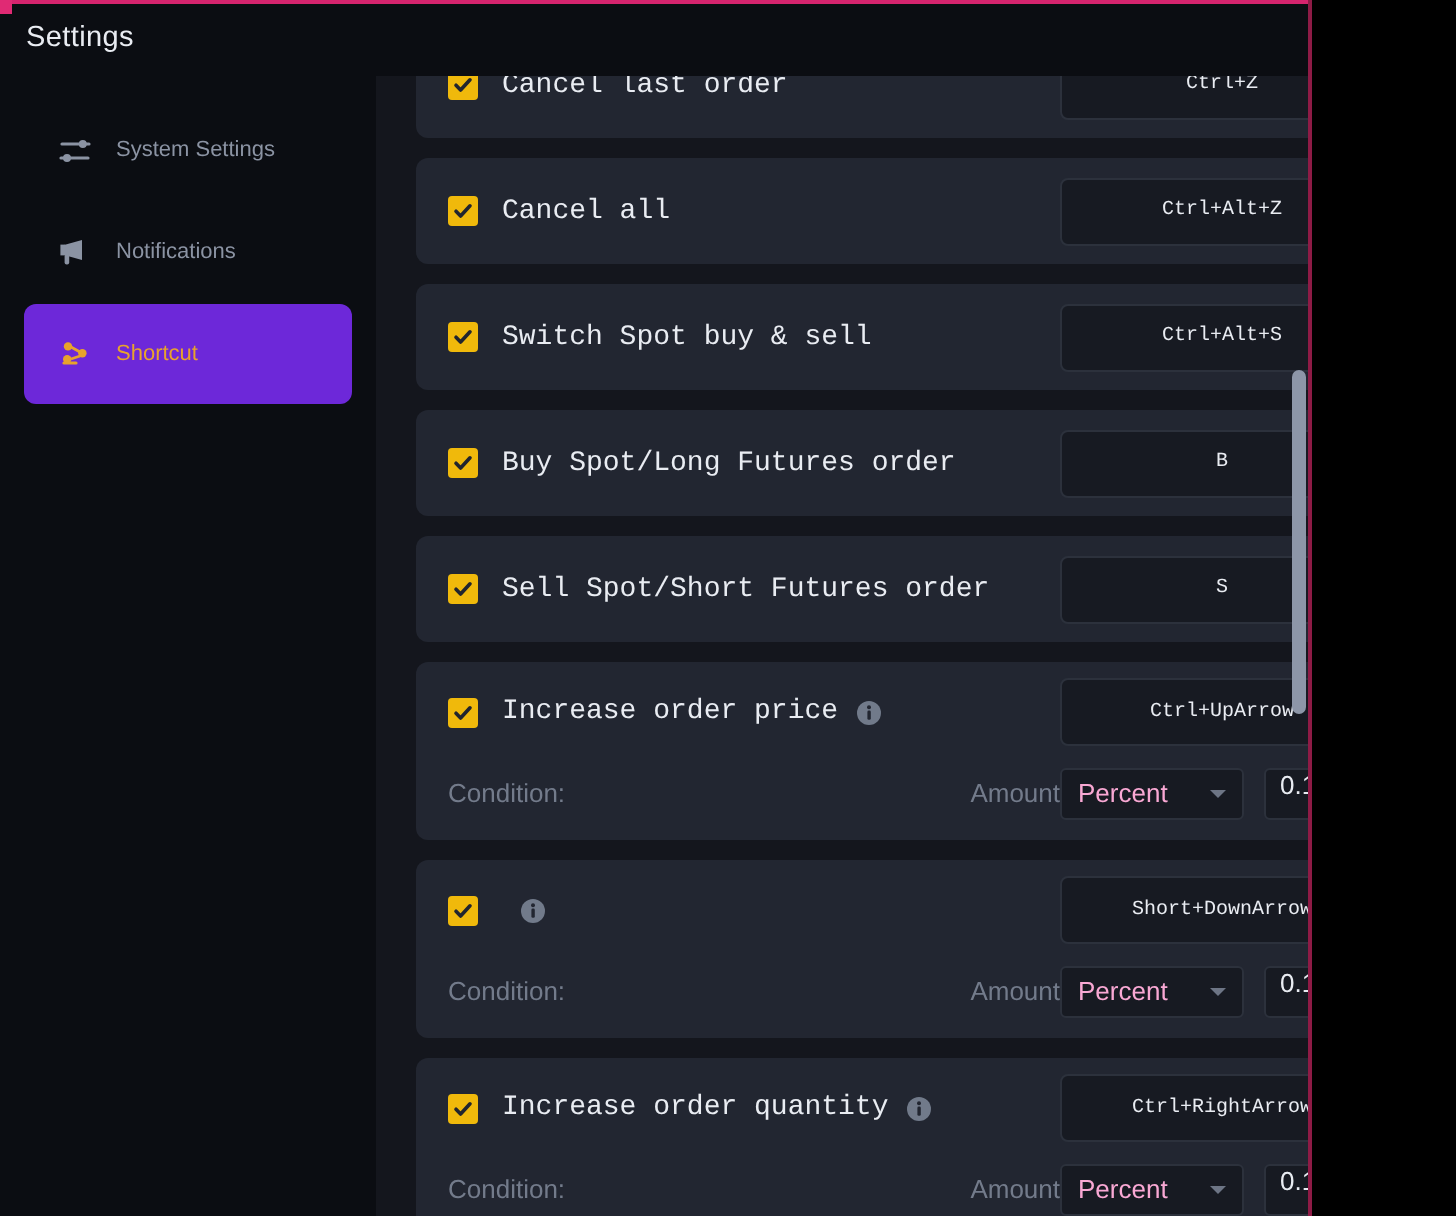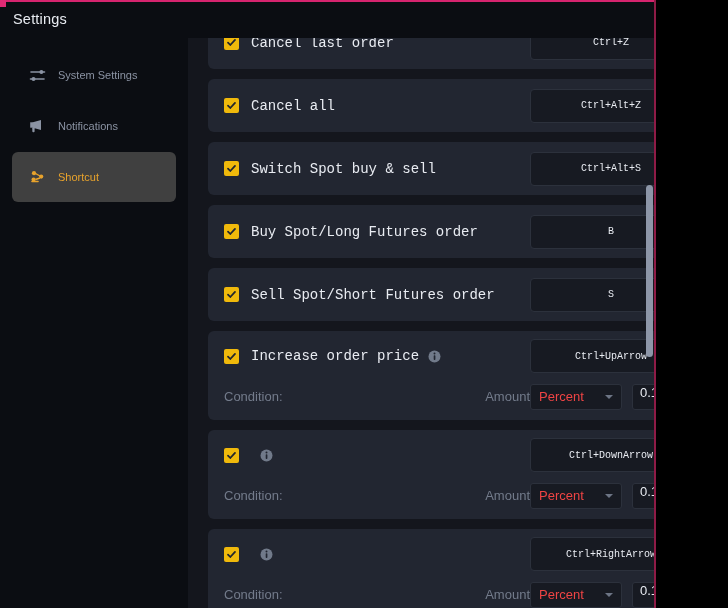--- a/index.html
+++ b/index.html
@@ -75,21 +75,21 @@
     align-items: center;
     height: 50px;
     margin: 0 12px 1px 12px;
     padding-left: 16px;
     border-radius: 6px;
     cursor: pointer;
     color: #8b93a3;
     font-size: 11px;
   }
   .nav-item.active {
-    background: #404040;
+    background: #6d28d9;
     color: #e8a32c;
     align-items: center;
   }
   .nav-icon {
     width: 18px; height: 18px;
     display: flex; align-items: center; justify-content: center;
     margin-right: 12px;
     flex: 0 0 18px;
   }
   .nav-label { white-space: nowrap; }
@@ -185,21 +185,21 @@
     background: #171a22;
     border: 1px solid #2c313c;
     border-radius: 3px;
     display: flex; align-items: center;
     padding: 0 8px;
     cursor: pointer;
     flex: 0 0 92px;
   }
   .select-value {
     font-size: 13px;
-    color: #ef4444;
+    color: #f9a8d4;
   }
   .select-caret {
     position: absolute;
     right: 8px; top: 50%;
     margin-top: -2px;
     width: 0; height: 0;
     border-left: 4px solid transparent;
     border-right: 4px solid transparent;
     border-top: 4px solid #6d7585;
   }
@@ -405,21 +405,21 @@
             </svg>
           </span>
           <span class="info-icon">
             <svg width="13" height="13" viewBox="0 0 13 13">
               <circle cx="6.5" cy="6.5" r="6" fill="#717a8a"></circle>
               <circle cx="6.5" cy="3.6" r="1" fill="#222631"></circle>
               <rect x="5.7" y="5.3" width="1.7" height="4.6" rx=".7" fill="#222631"></rect>
             </svg>
           </span>
           <span class="spacer"></span>
-          <div class="shortcut-key">Ctrl+DownArrow</div>
+          <div class="shortcut-key">Short+DownArrow</div>
         </div>
         <div class="condition-bar">
           <span class="condition-label">Condition:</span>
           <span class="spacer"></span>
           <span class="amount-label">Amount</span>
           <div class="select">
             <span class="select-value">Percent</span>
             <span class="select-caret"></span>
           </div>
           <div class="amount-input">
@@ -429,20 +429,21 @@
         </div>
       </div>
 
       <div class="row has-condition">
         <div class="row-main">
           <span class="checkbox">
             <svg width="11" height="11" viewBox="0 0 11 11">
               <path d="M2 5.6 L4.3 8 L9 2.9" stroke="#21252e" stroke-width="1.8" fill="none" stroke-linecap="round" stroke-linejoin="round"></path>
             </svg>
           </span>
+          <span class="row-label">Increase order quantity</span>
           <span class="info-icon">
             <svg width="13" height="13" viewBox="0 0 13 13">
               <circle cx="6.5" cy="6.5" r="6" fill="#717a8a"></circle>
               <circle cx="6.5" cy="3.6" r="1" fill="#222631"></circle>
               <rect x="5.7" y="5.3" width="1.7" height="4.6" rx=".7" fill="#222631"></rect>
             </svg>
           </span>
           <span class="spacer"></span>
           <div class="shortcut-key">Ctrl+RightArrow</div>
         </div>

